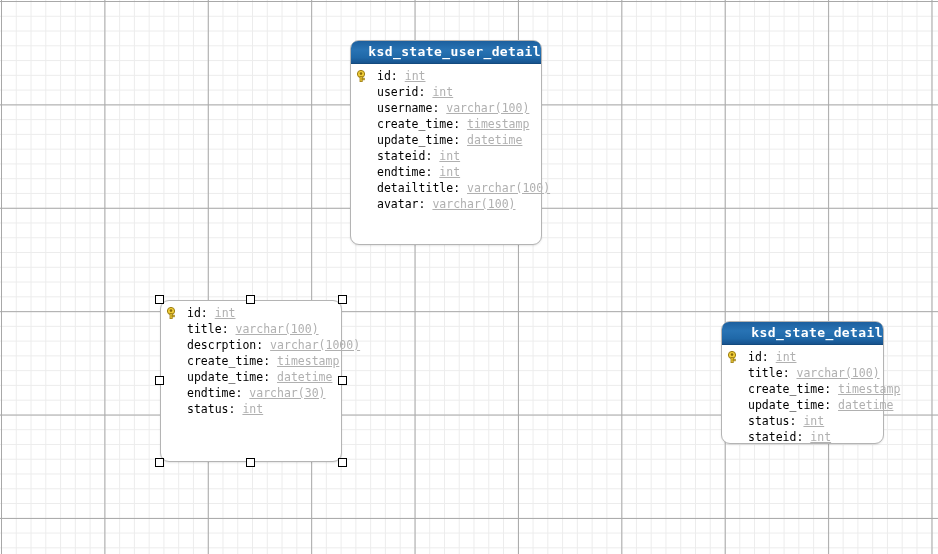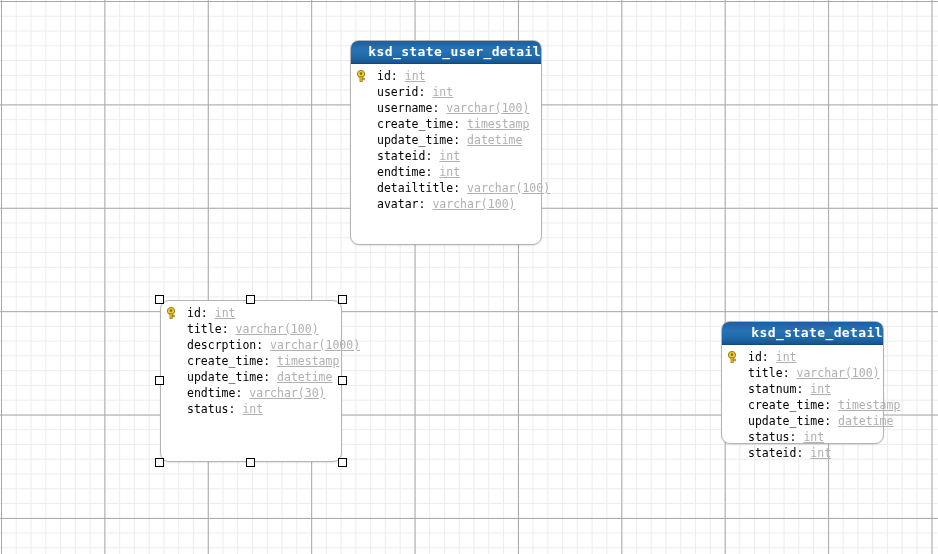--- a/index.html
+++ b/index.html
@@ -143,20 +143,19 @@
     <div class="entity" style="left: 721px; top: 321px; width: 163px; height: 123px;">
       <div class="entity-header">ksd_state_detail</div>
       <div class="fields">
         <div class="field"><span class="key-icon"><svg width="13" height="12" viewBox="0 0 13 12">
               <circle cx="4" cy="4" r="3.6" fill="#f2cf3a" stroke="#9a7b10" stroke-width="1"></circle>
               <circle cx="4" cy="3.6" r="1.3" fill="#8a6c0c"></circle>
               <rect x="3" y="6.4" width="2.2" height="5.2" fill="#f2cf3a" stroke="#9a7b10" stroke-width="0.8"></rect>
               <rect x="5.1" y="8.2" width="2.2" height="1.6" fill="#f2cf3a" stroke="#9a7b10" stroke-width="0.8"></rect>
             </svg></span><span class="fname">id</span><span class="fcolon">: </span><span class="ftype">int</span></div>
         <div class="field"><span class="fname">title</span><span class="fcolon">: </span><span class="ftype">varchar(100)</span></div>
-        <div class="field"><span class="fname">statnum</span><span class="fcolon">: </span><span class="ftype">int</span></div>
         <div class="field"><span class="fname">create_time</span><span class="fcolon">: </span><span class="ftype">timestamp</span></div>
         <div class="field"><span class="fname">update_time</span><span class="fcolon">: </span><span class="ftype">datetime</span></div>
         <div class="field"><span class="fname">status</span><span class="fcolon">: </span><span class="ftype">int</span></div>
         <div class="field"><span class="fname">stateid</span><span class="fcolon">: </span><span class="ftype">int</span></div>
       </div>
     </div>
   </div>
 
 </body></html>

